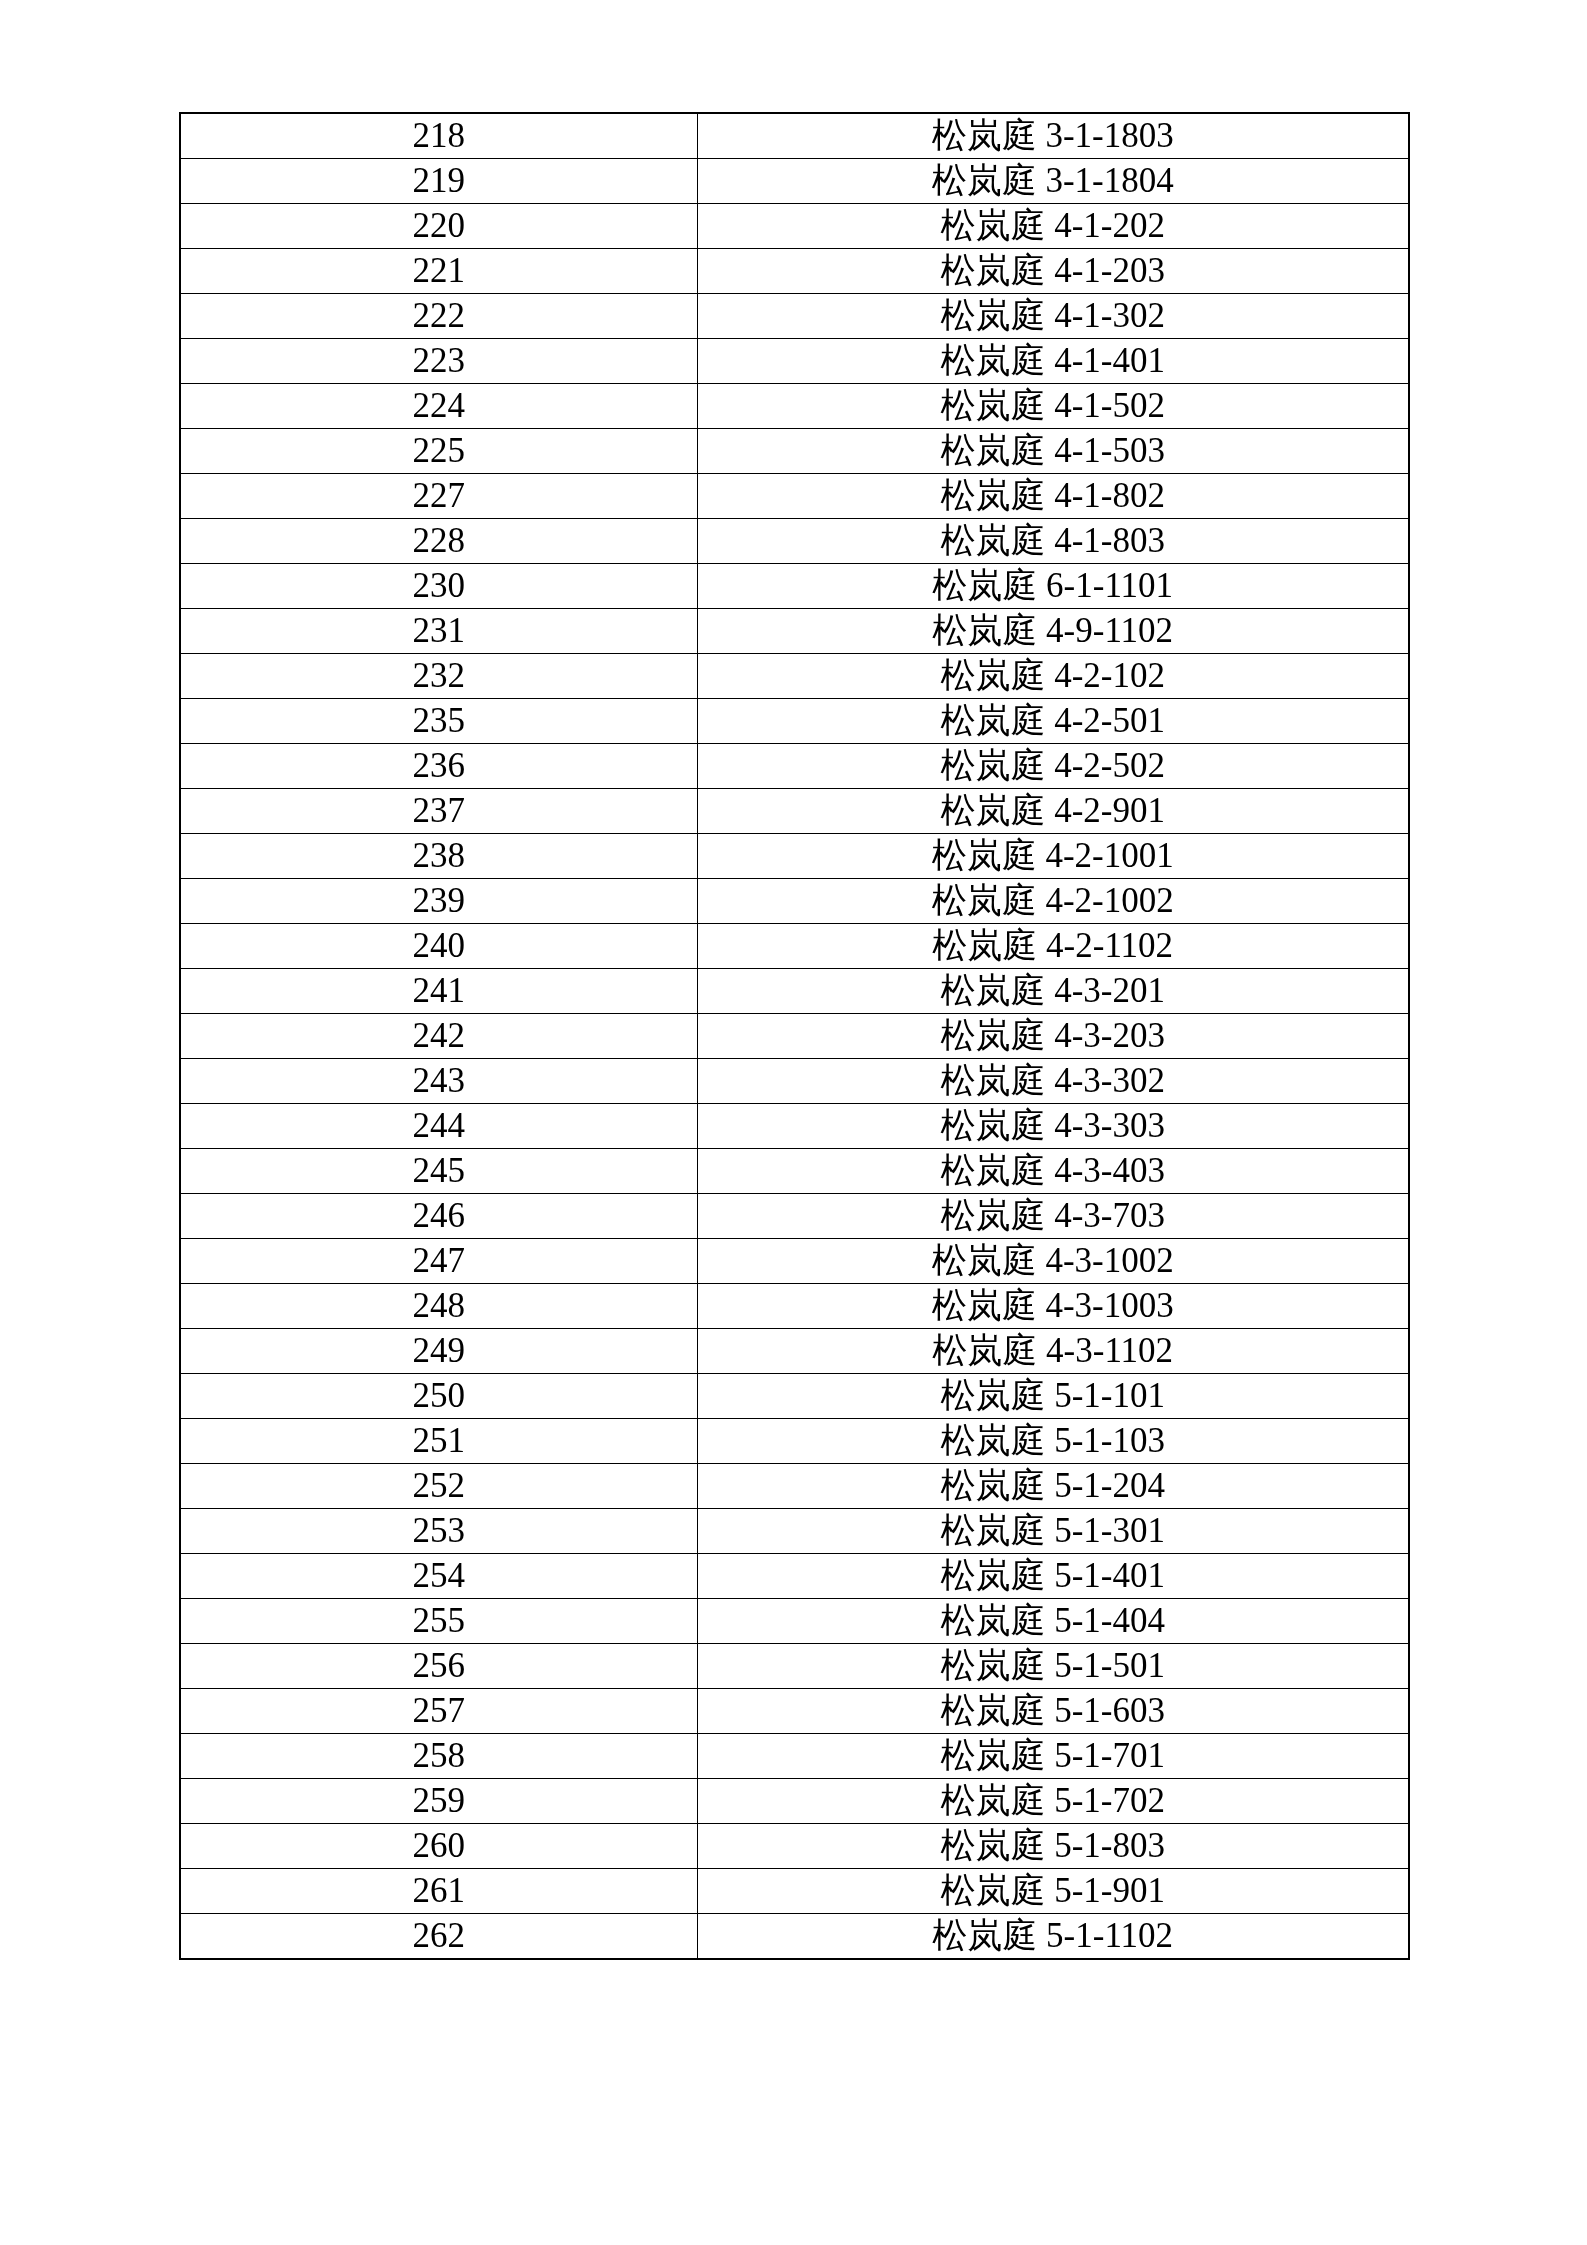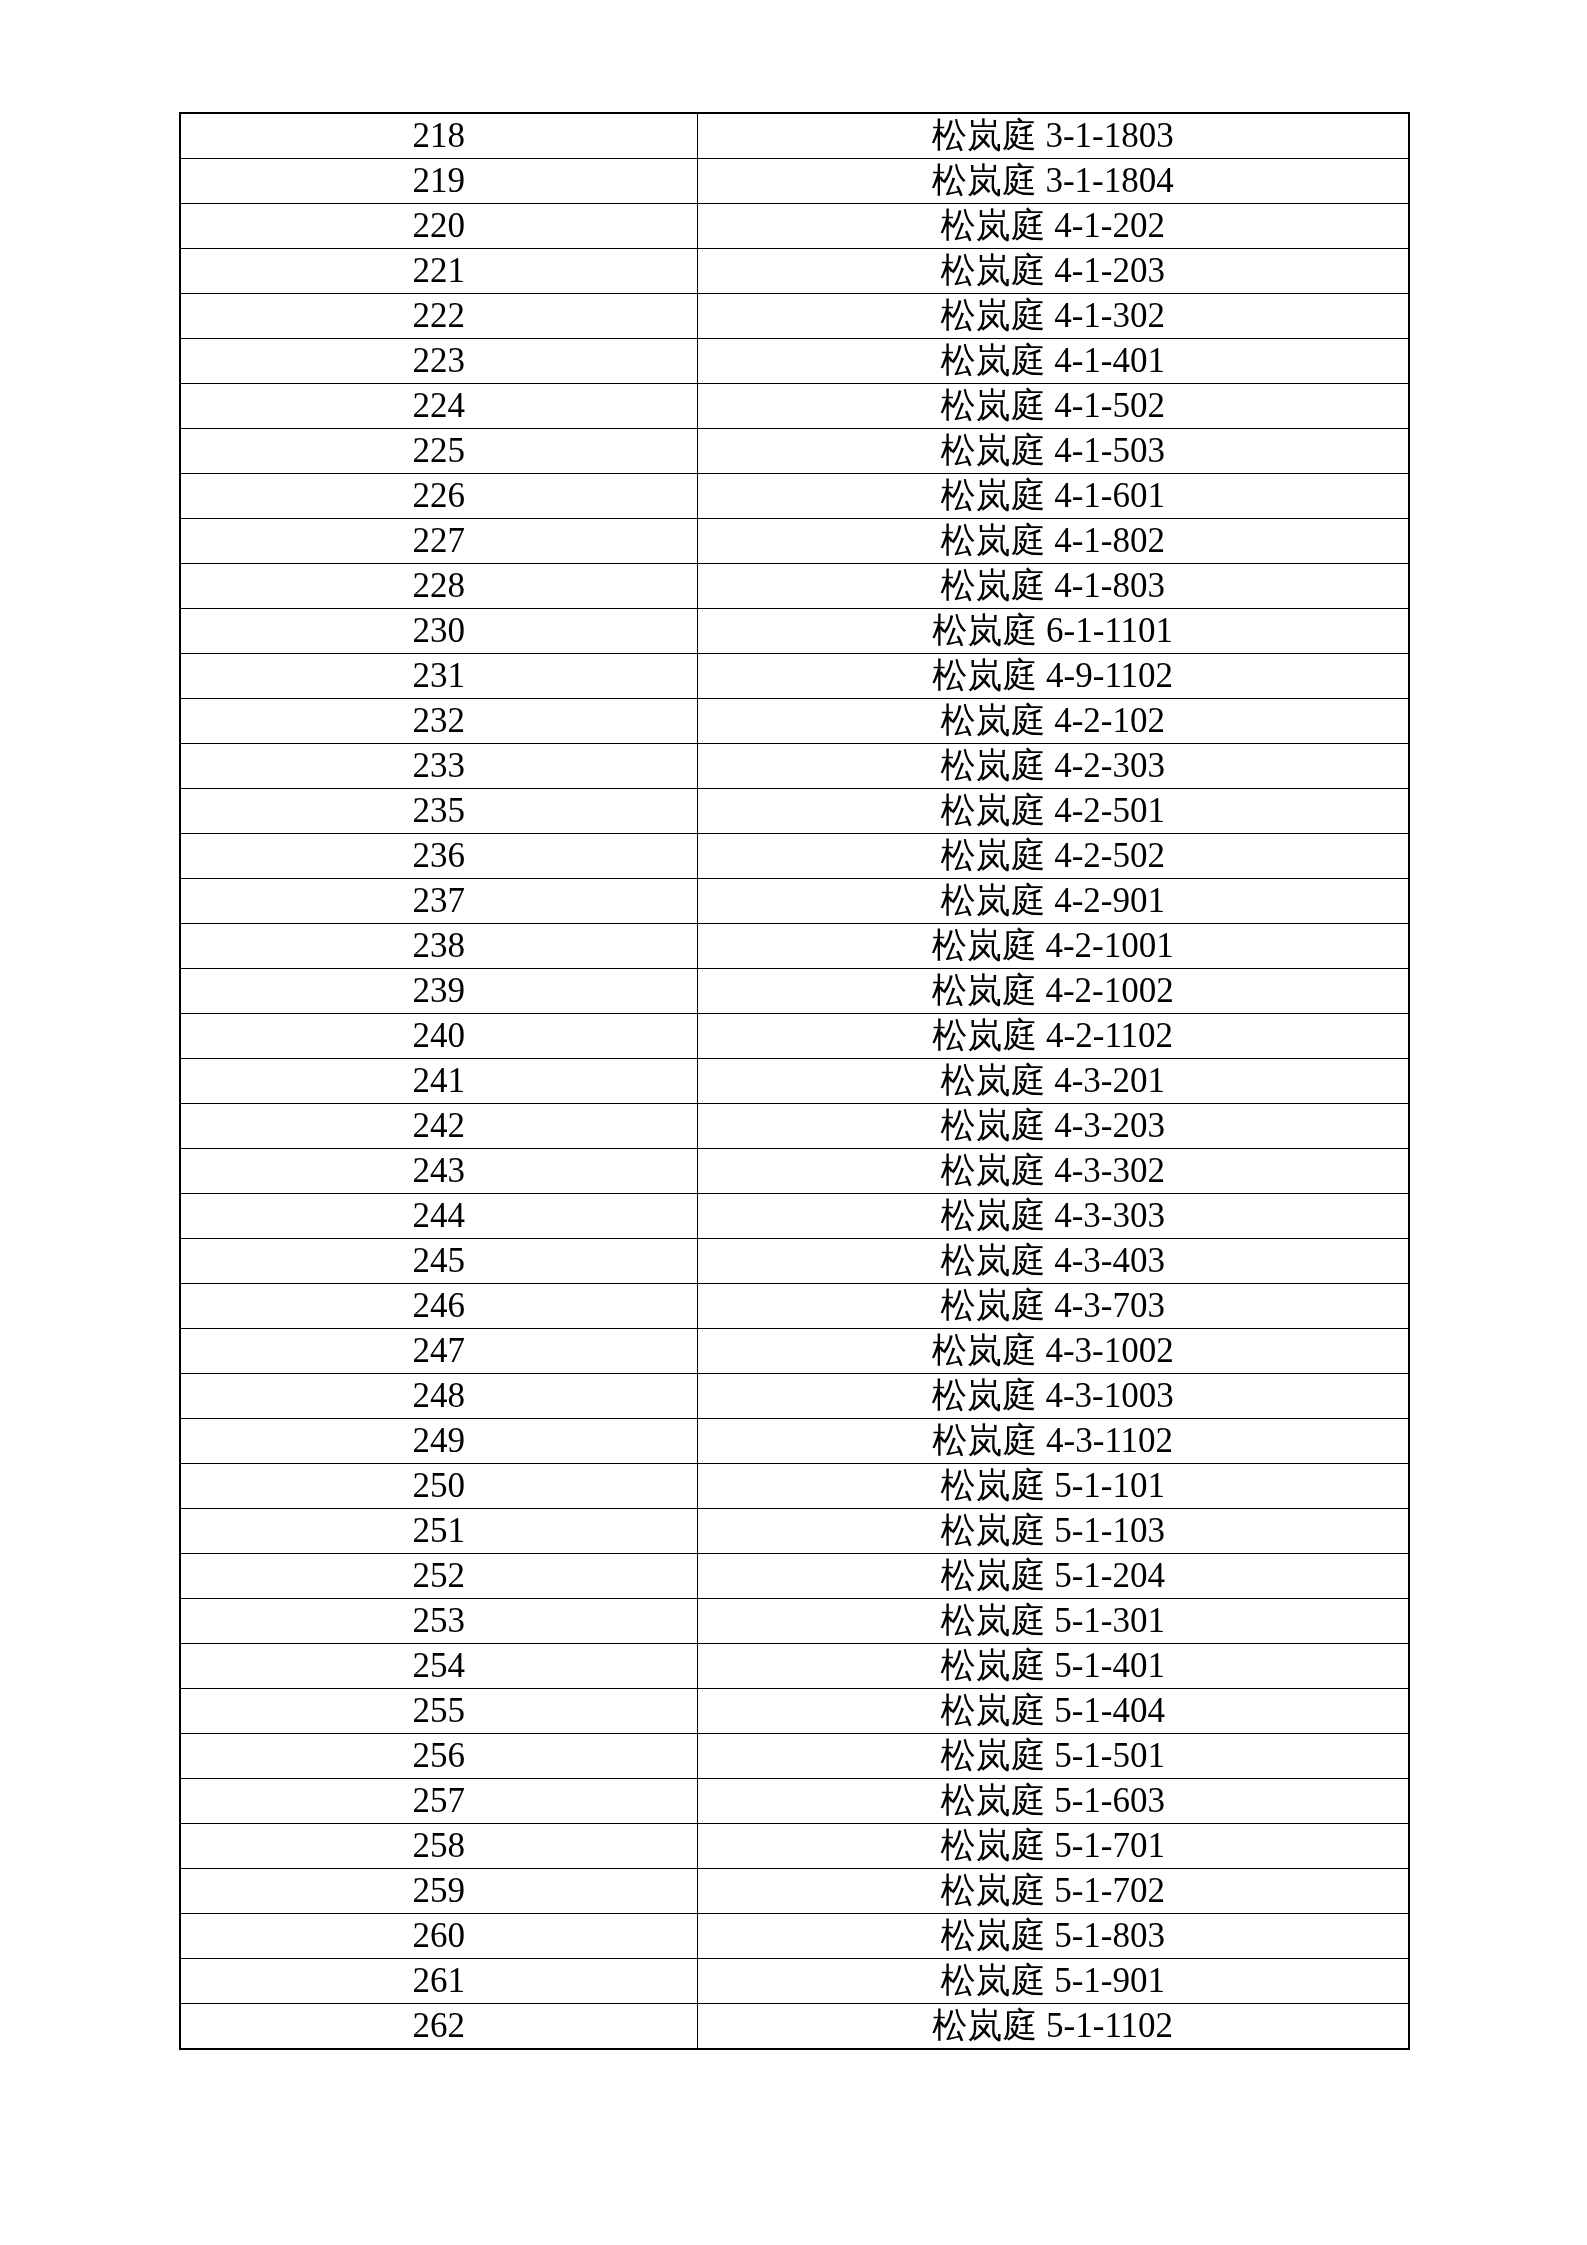--- a/index.html
+++ b/index.html
@@ -82,46 +82,38 @@
         </tr>
         <tr>
           <td>224</td>
           <td>松岚庭 4-1-502</td>
         </tr>
         <tr>
           <td>225</td>
           <td>松岚庭 4-1-503</td>
         </tr>
         <tr>
-          <td>226</td>
-          <td>松岚庭 4-1-601</td>
-        </tr>
-        <tr>
           <td>227</td>
           <td>松岚庭 4-1-802</td>
         </tr>
         <tr>
           <td>228</td>
           <td>松岚庭 4-1-803</td>
         </tr>
         <tr>
           <td>230</td>
           <td>松岚庭 6-1-1101</td>
         </tr>
         <tr>
           <td>231</td>
           <td>松岚庭 4-9-1102</td>
         </tr>
         <tr>
           <td>232</td>
           <td>松岚庭 4-2-102</td>
-        </tr>
-        <tr>
-          <td>233</td>
-          <td>松岚庭 4-2-303</td>
         </tr>
         <tr>
           <td>235</td>
           <td>松岚庭 4-2-501</td>
         </tr>
         <tr>
           <td>236</td>
           <td>松岚庭 4-2-502</td>
         </tr>
         <tr>

